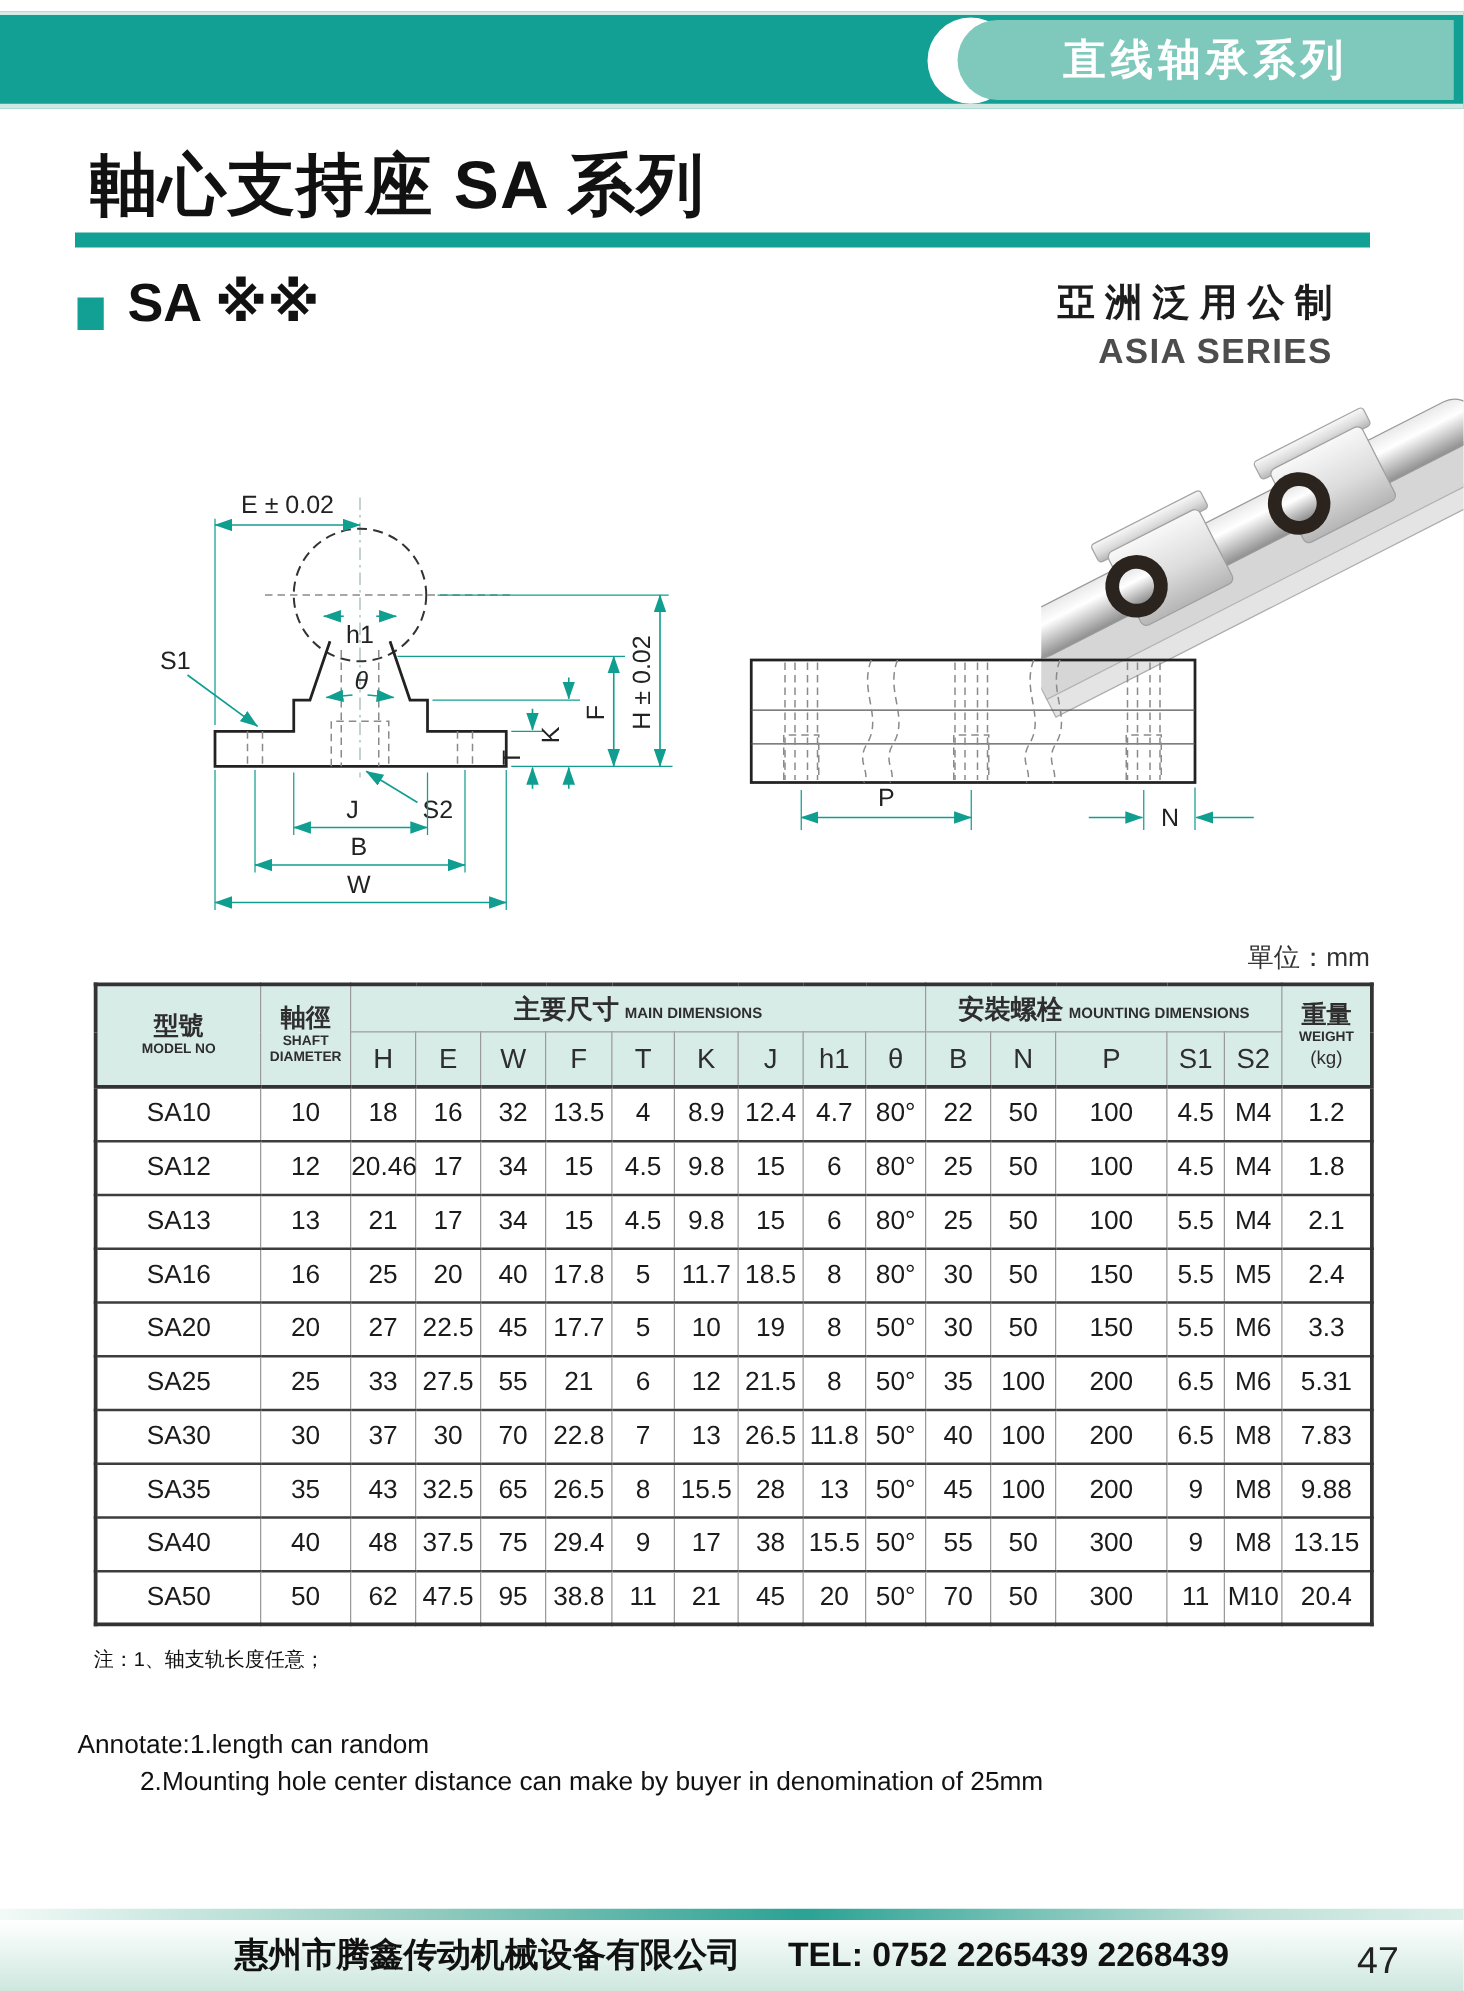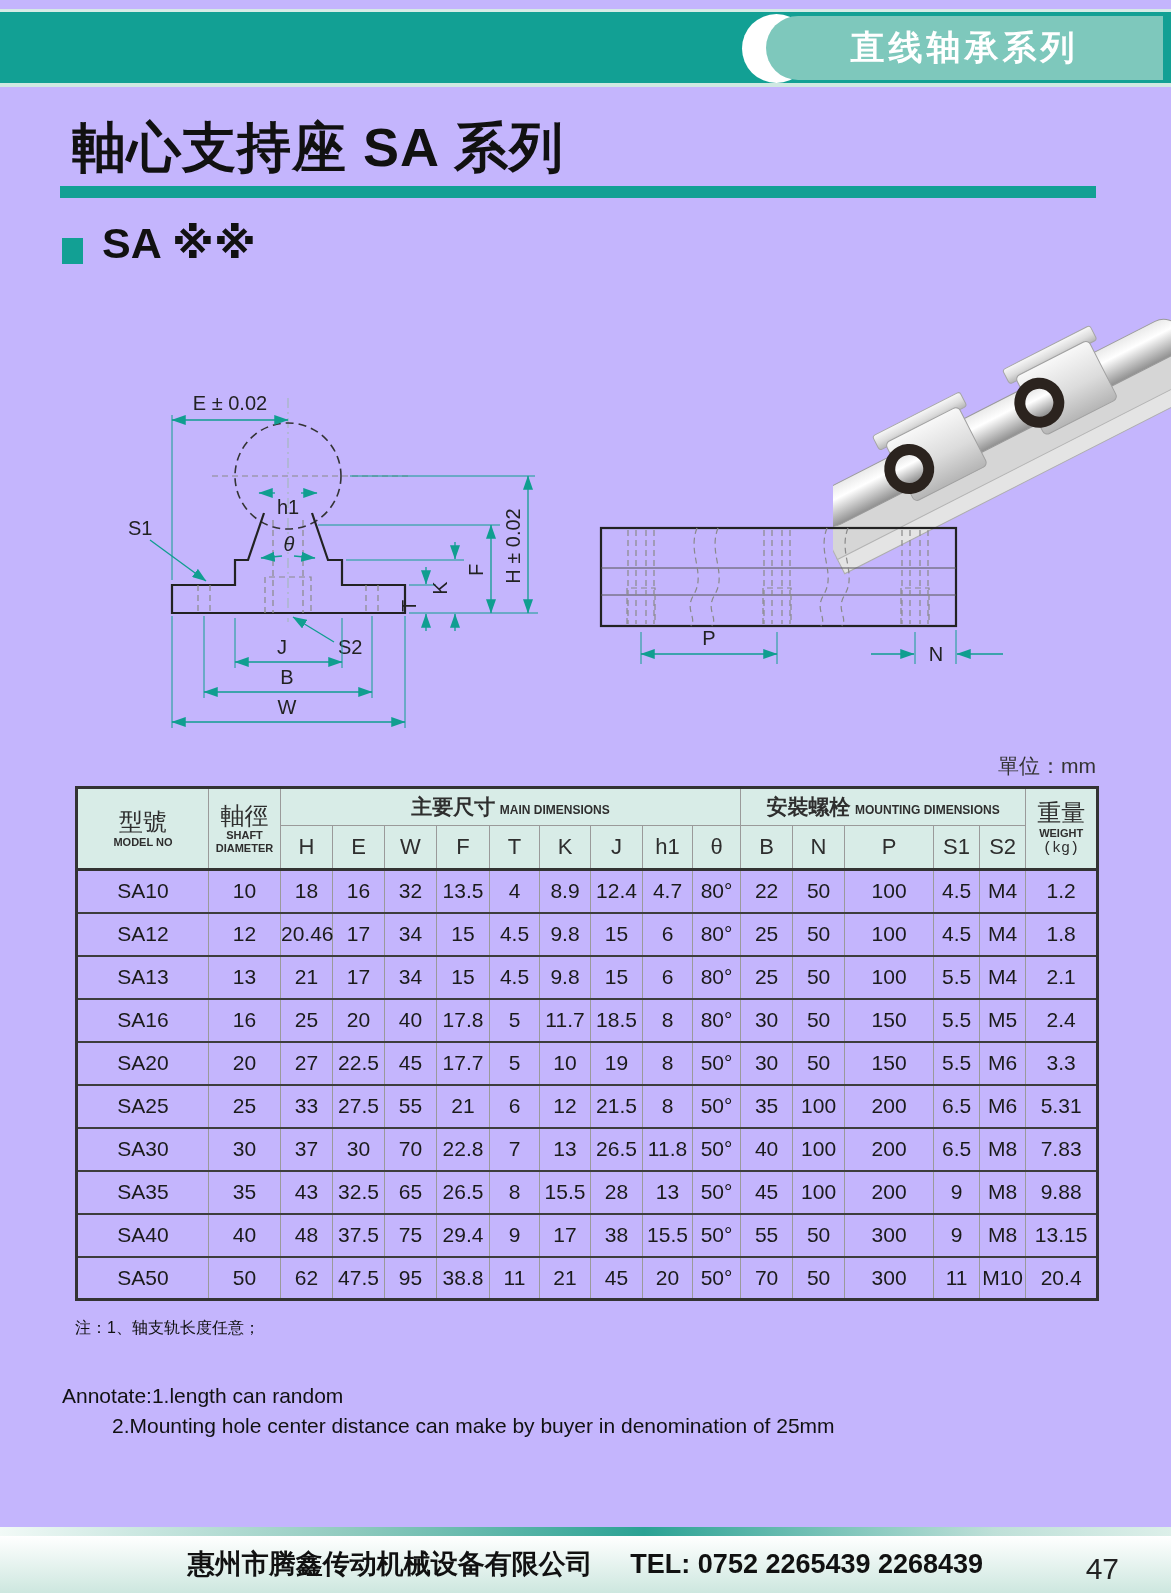--- a/index.html
+++ b/index.html
@@ -1,19 +1,19 @@
 <!DOCTYPE html>
 <html><head>
 <meta charset="utf-8">
 <style>
   html,body{margin:0;padding:0;background:#e9e9e9;}
   *{box-sizing:border-box;}
   .page{
     position:relative;width:1171px;height:1593px;margin:0 auto;
-    background:#c4b5fd;overflow:hidden;
+    background:#ffffff;overflow:hidden;
     font-family:"Liberation Sans","DejaVu Sans",sans-serif;color:#1a1a1a;
   }
   
   .banner{position:absolute;left:0;top:9px;width:100%;height:78px;
     background:#12a094;border-top:3px solid #d5ebe6;border-bottom:4px solid #cfe8e2;}
   .banner-crescent{position:absolute;left:742px;top:2px;width:69px;height:69px;
     border-radius:50%;background:#ffffff;}
   .banner-tab{position:absolute;left:766px;right:8px;top:4px;height:64px;
     background:#7ec8bc;border-radius:34px 0 0 34px;
     display:flex;align-items:center;justify-content:center;}
@@ -44,23 +44,23 @@
   table.spec{position:absolute;left:75px;top:786px;width:1021px;
     border-collapse:collapse;table-layout:fixed;border:3px solid #333;}
   table.spec th,table.spec td{border:1px solid #9a9a9a;text-align:center;vertical-align:middle;padding:0;}
   table.spec thead th{background:#d8ece7;color:#2e2e2e;}
   table.spec thead tr.group-row{height:38px;}
   table.spec thead tr.dim-row{height:44px;}
   table.spec thead tr.dim-row th{font-size:22px;font-weight:500;}
   table.spec tbody tr{height:43px;}
   table.spec tbody td{font-size:21px;color:#1b1b1b;border-top:2px solid #3d3d3d;}
   table.spec tbody tr:first-child td{border-top:3px solid #333;}
-  .hdr-cn{display:block;font-size:24px;font-weight:400;line-height:1.15;}
+  .hdr-cn{display:block;font-size:20px;font-weight:700;line-height:1.15;}
   .hdr-en{display:block;font-size:11px;font-weight:600;line-height:1.2;}
-  .hdr-kg{display:block;font-size:15px;font-weight:500;line-height:1.2;font-family:Liberation Mono, monospace;}
+  .hdr-kg{display:block;font-size:15px;font-weight:500;line-height:1.2;}
   .grp-cn{font-size:21px;font-weight:600;}
   .grp-en{font-size:12px;font-weight:700;}
   
   .note{position:absolute;font-size:16px;color:#111;}
   .note-en{position:absolute;font-size:21px;color:#111;}
   
   .footer-band{position:absolute;left:0;top:1527px;width:100%;height:9px;
     background:linear-gradient(90deg,#f2faf7 0%,#8fcabe 30%,#2ba294 55%,#bfe0d8 85%,#dcefe9 100%);}
   .footer-area{position:absolute;left:0;top:1536px;width:100%;height:57px;
     background:linear-gradient(#ffffff,#cde7df);}
@@ -79,20 +79,24 @@
     <div class="banner-tab">
       <span class="tab-label">直线轴承系列</span>
     </div>
   </header>
 
   <h1 class="page-title">軸心支持座 SA 系列</h1>
   <div class="title-bar"></div>
 
   <span class="section-bullet"></span>
   <span class="section-heading">SA ※※</span>
+  <div class="region">
+    <div class="region-cn">亞洲泛用公制</div>
+    <div class="region-en">ASIA SERIES</div>
+  </div>
 
   <svg class="svg-abs" style="left:833px;top:283px;" width="338" height="292" viewBox="0 0 338 292">
     <defs>
       <linearGradient id="gSteel" x1="0" y1="0" x2="0" y2="1">
         <stop offset="0" stop-color="#f8f8f8"></stop>
           <stop offset="0.55" stop-color="#dcdcdc"></stop>
           <stop offset="1" stop-color="#b5b5b5"></stop>
       </linearGradient>
       <linearGradient id="gShaft" x1="0" y1="0" x2="0" y2="1">
         <stop offset="0" stop-color="#e9e9e9"></stop>

